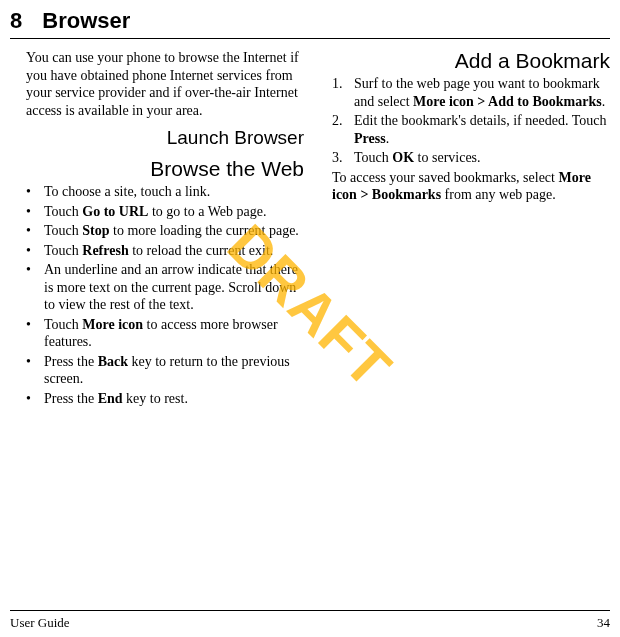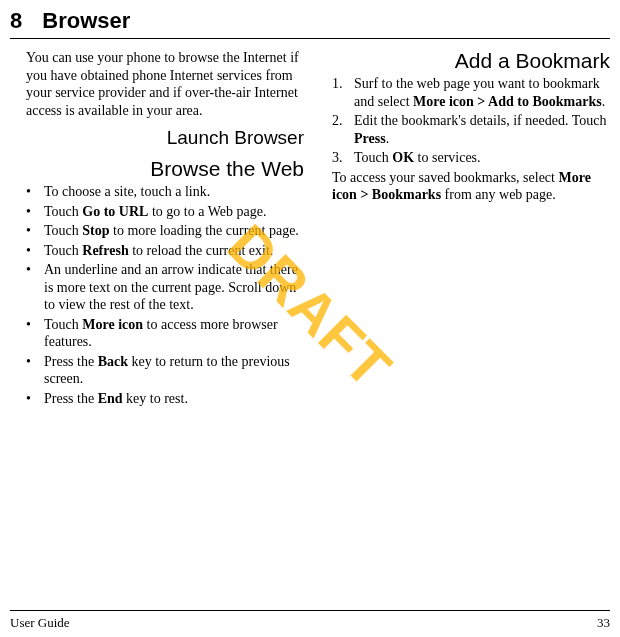--- a/index.html
+++ b/index.html
@@ -196,16 +196,16 @@
 
       <p class="para-tight" style="margin-top:2px">
         <span>To access your saved bookmarks, select </span><b>More icon &gt; Bookmarks</b><span> from any web page.</span>
       </p>
     </div>
 
   </div>
 
   <div class="footer">
     <span>User Guide</span>
-    <span>33</span>
+    <span>34</span>
   </div>
 
 </div>
 
 </body></html>

